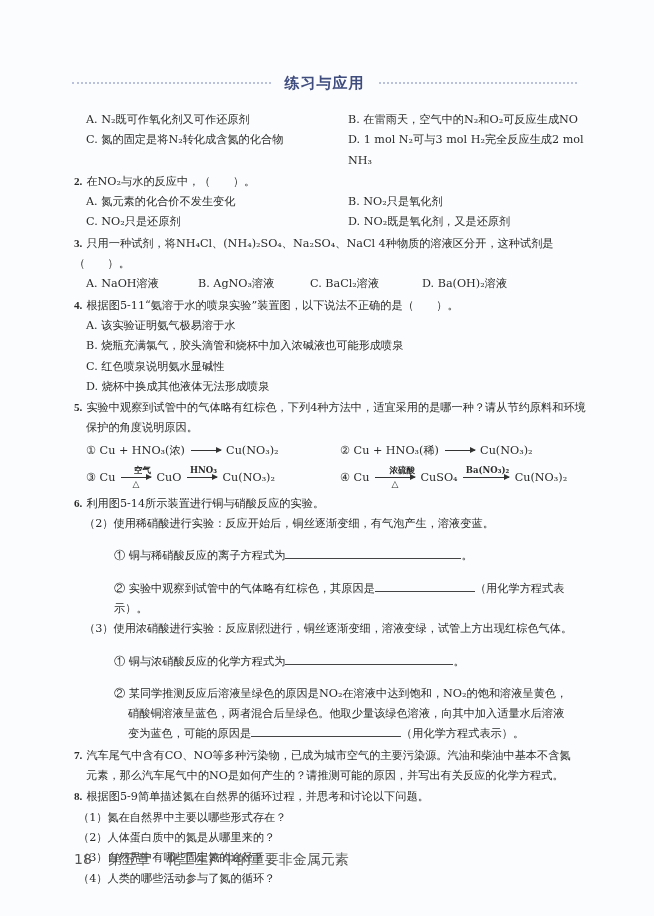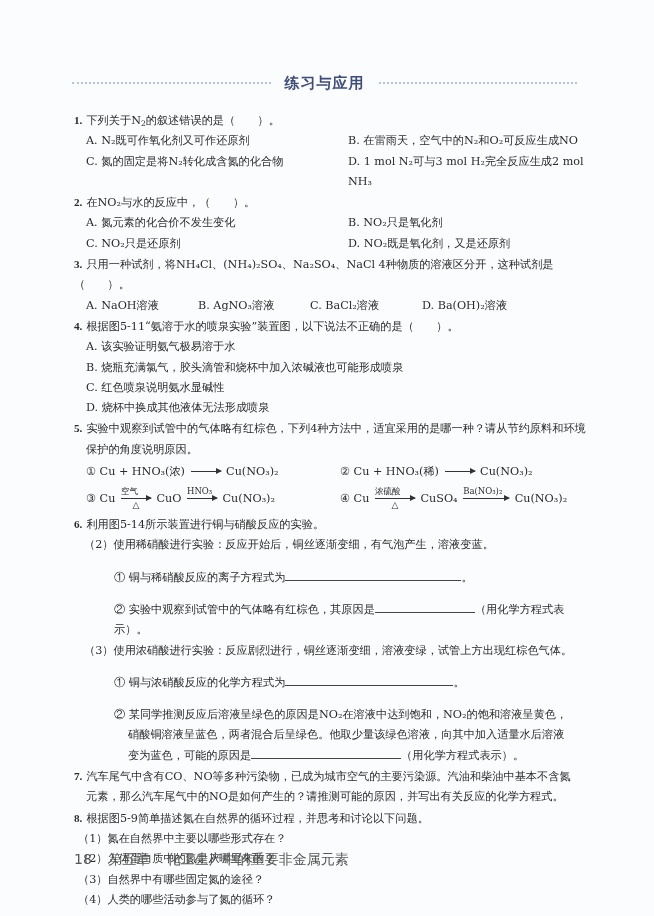--- a/index.html
+++ b/index.html
@@ -20,41 +20,40 @@
   .opts.four .opt { width:112px; }
   .sub { padding-left:2px; }
   .sub3 { padding-left:40px;margin-top:12px; }
   sub { font-size:7.5px; line-height:0; vertical-align:-2px; }
   .blank { display:inline-block; border-bottom:1px solid #444; height:12px; vertical-align:baseline; }
   .eqrow { display:flex; padding-left:12px; height:24px; align-items:center; }
   .eq { width:262px; white-space:nowrap; }
   .arrow { display:inline-block; position:relative; vertical-align:middle; margin:0 2px; }
   .arrow .line { display:block; border-top:1px solid #333; position:relative; top:0; }
   .arrow .line::after { content:""; position:absolute; right:-1px; top:-4px; border-left:6px solid #333; border-top:3.5px solid transparent; border-bottom:3.5px solid transparent; }
-  .arrow .above { position:absolute; left:0; right:0; bottom:3px; text-align:left; font-size:8.5px; line-height:9px; }
+  .arrow .above { position:absolute; left:0; right:0; bottom:3px; text-align:right; font-size:8.5px; line-height:9px;font-weight:bold; }
   .arrow .below { position:absolute; left:0; right:0; top:2px; text-align:center; font-size:9px; line-height:10px; }
   .eq-tall { height:30px; }
   .footer { position:absolute; left:74px; top:851px; font-family:"DejaVu Sans","Liberation Sans",sans-serif; font-size:14px; color:#555;text-align:center; }
   .footer span { margin-right:12px; }
 </style>
 </head>
 <body>
 
 <div class="page">
 
   <div class="section-head">
     <div class="dots"></div>
     <div class="section-title">练习与应用</div>
     <div class="dots"></div>
   </div>
 
   <div class="content">
 
     <div>
-      <p class="q"><span class="num">1.</span><span>下列关于N</span><sub>2</sub><span>的叙述错误的是（　　）。</span></p>
       <div class="opts two">
         <div class="opt">A. N₂既可作氧化剂又可作还原剂</div>
         <div class="opt">B. 在雷雨天，空气中的N₂和O₂可反应生成NO</div>
         <div class="opt">C. 氮的固定是将N₂转化成含氮的化合物</div>
         <div class="opt">D. 1 mol N₂可与3 mol H₂完全反应生成2 mol NH₃</div>
       </div>
     </div>
 
     <div>
       <p class="q"><span class="num">2.</span><span>在NO₂与水的反应中，（　　）。</span></p>

